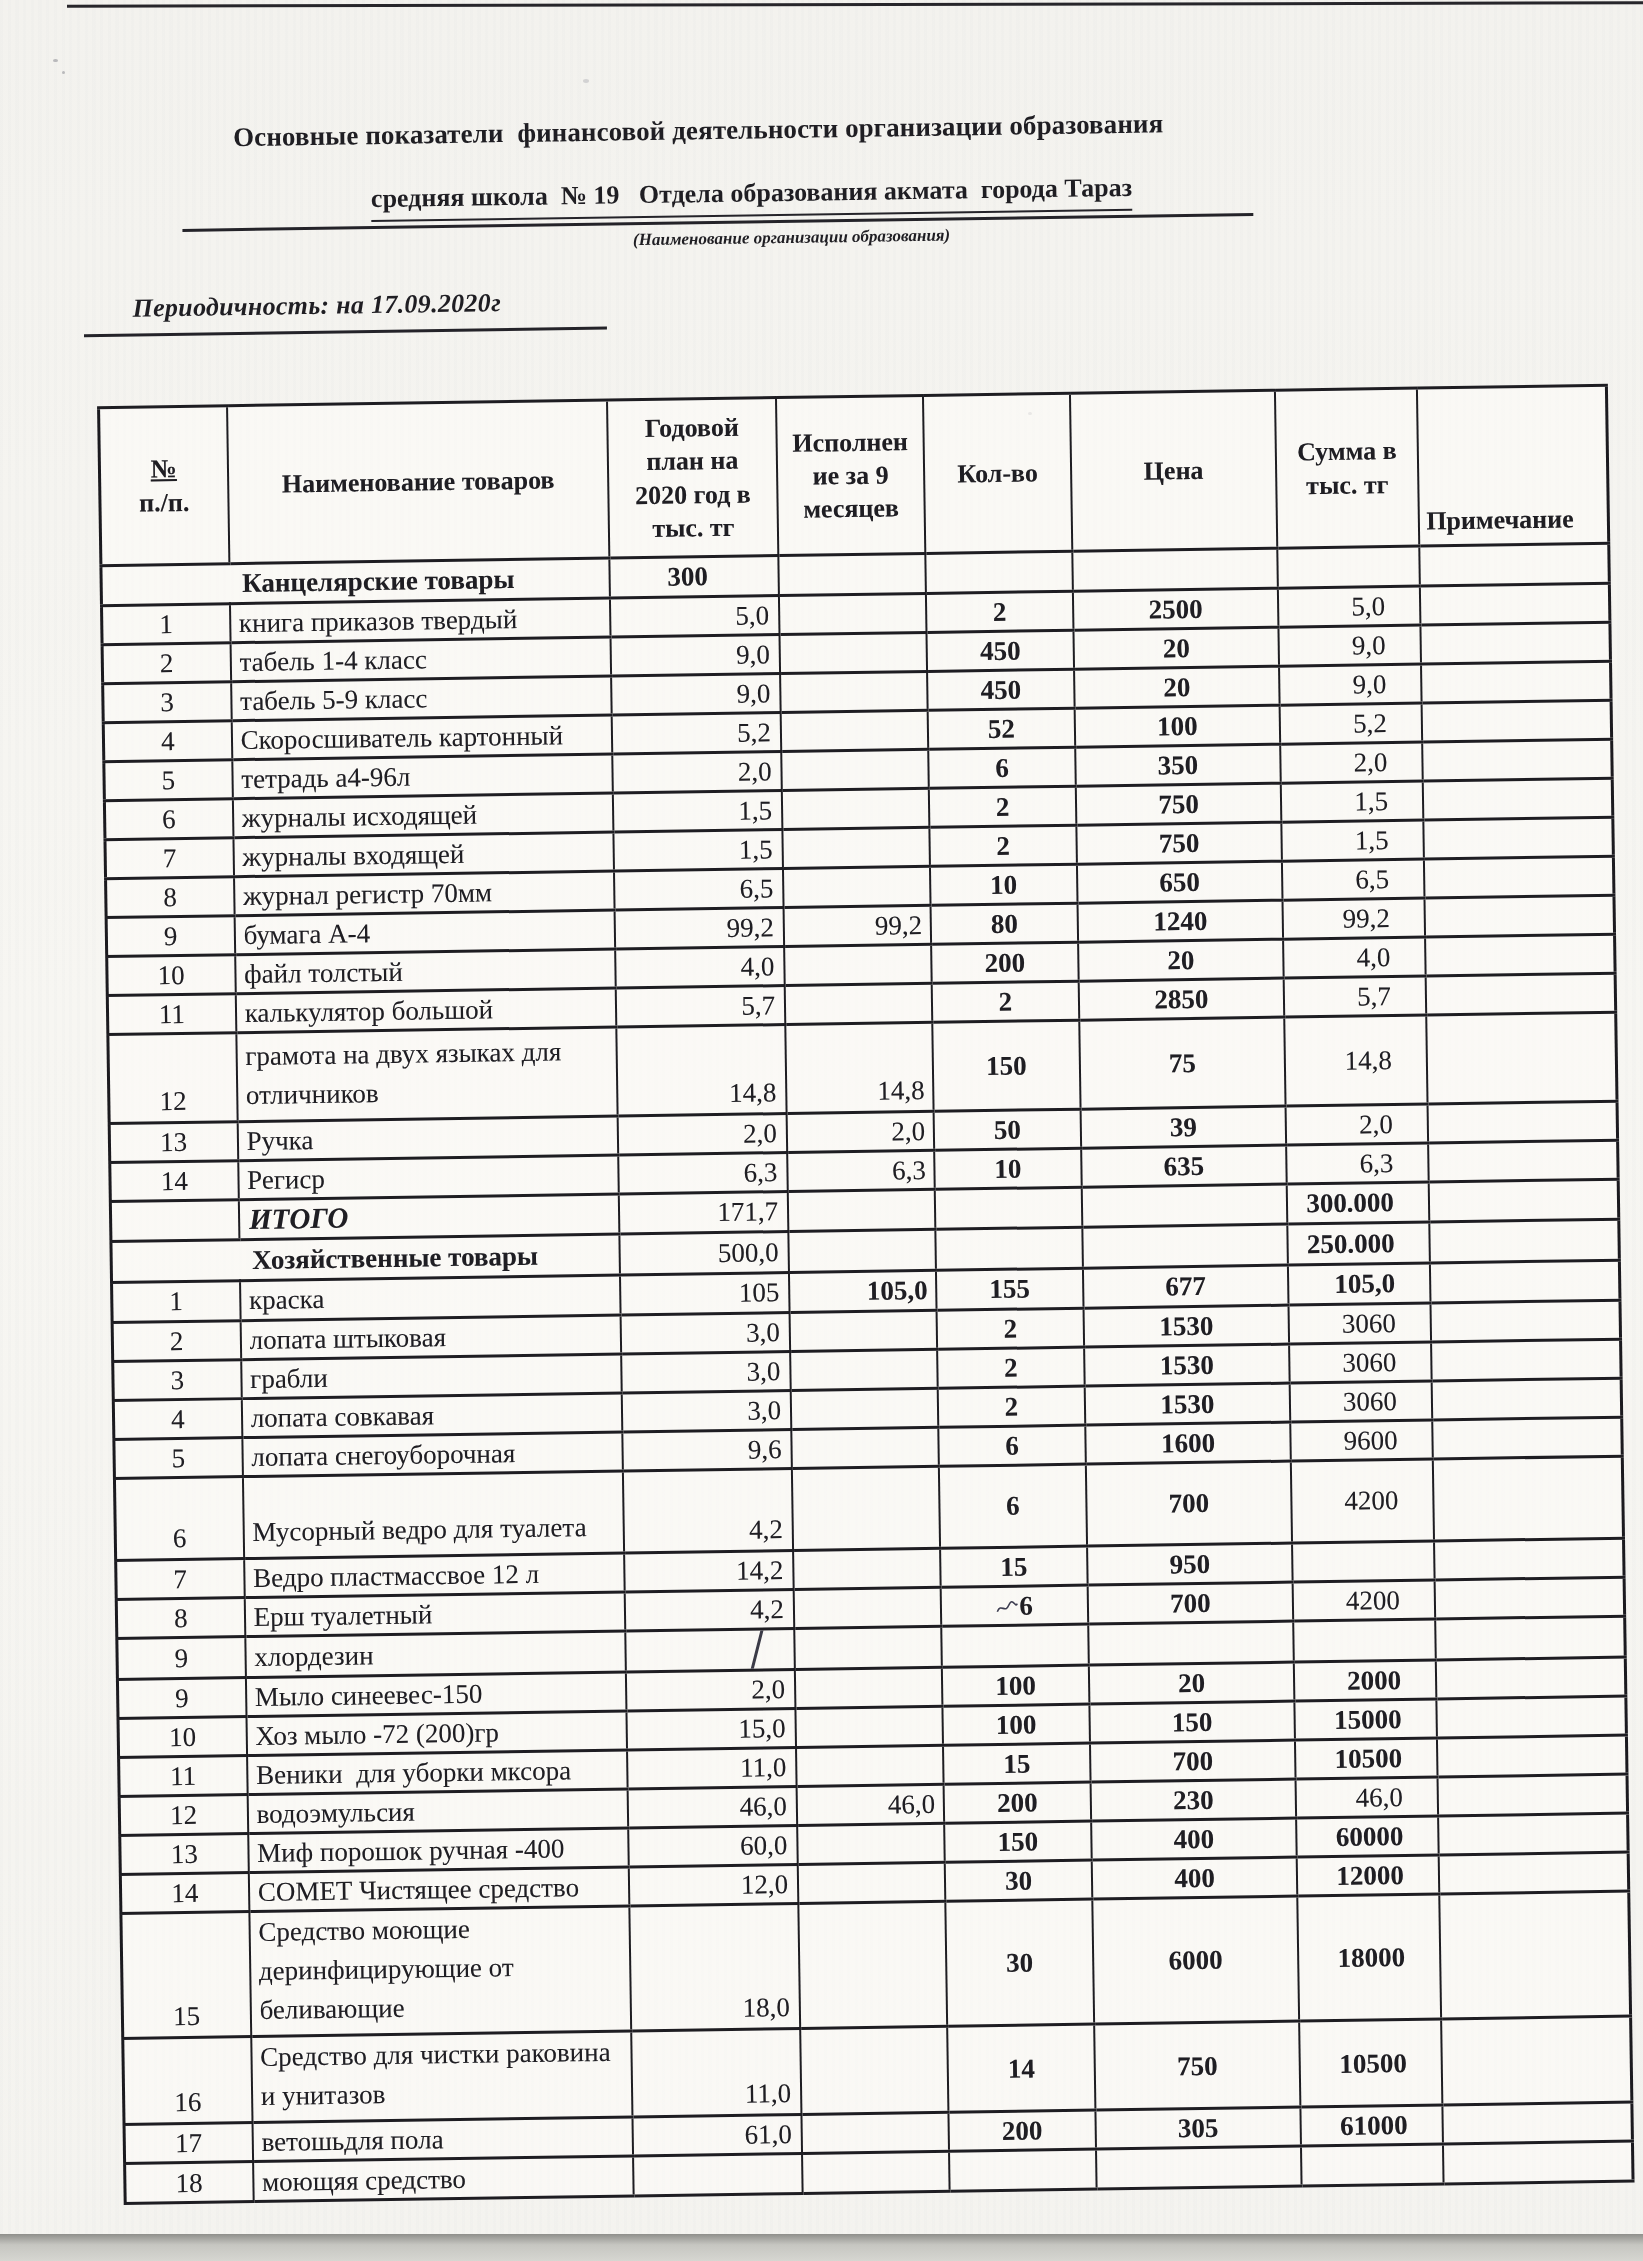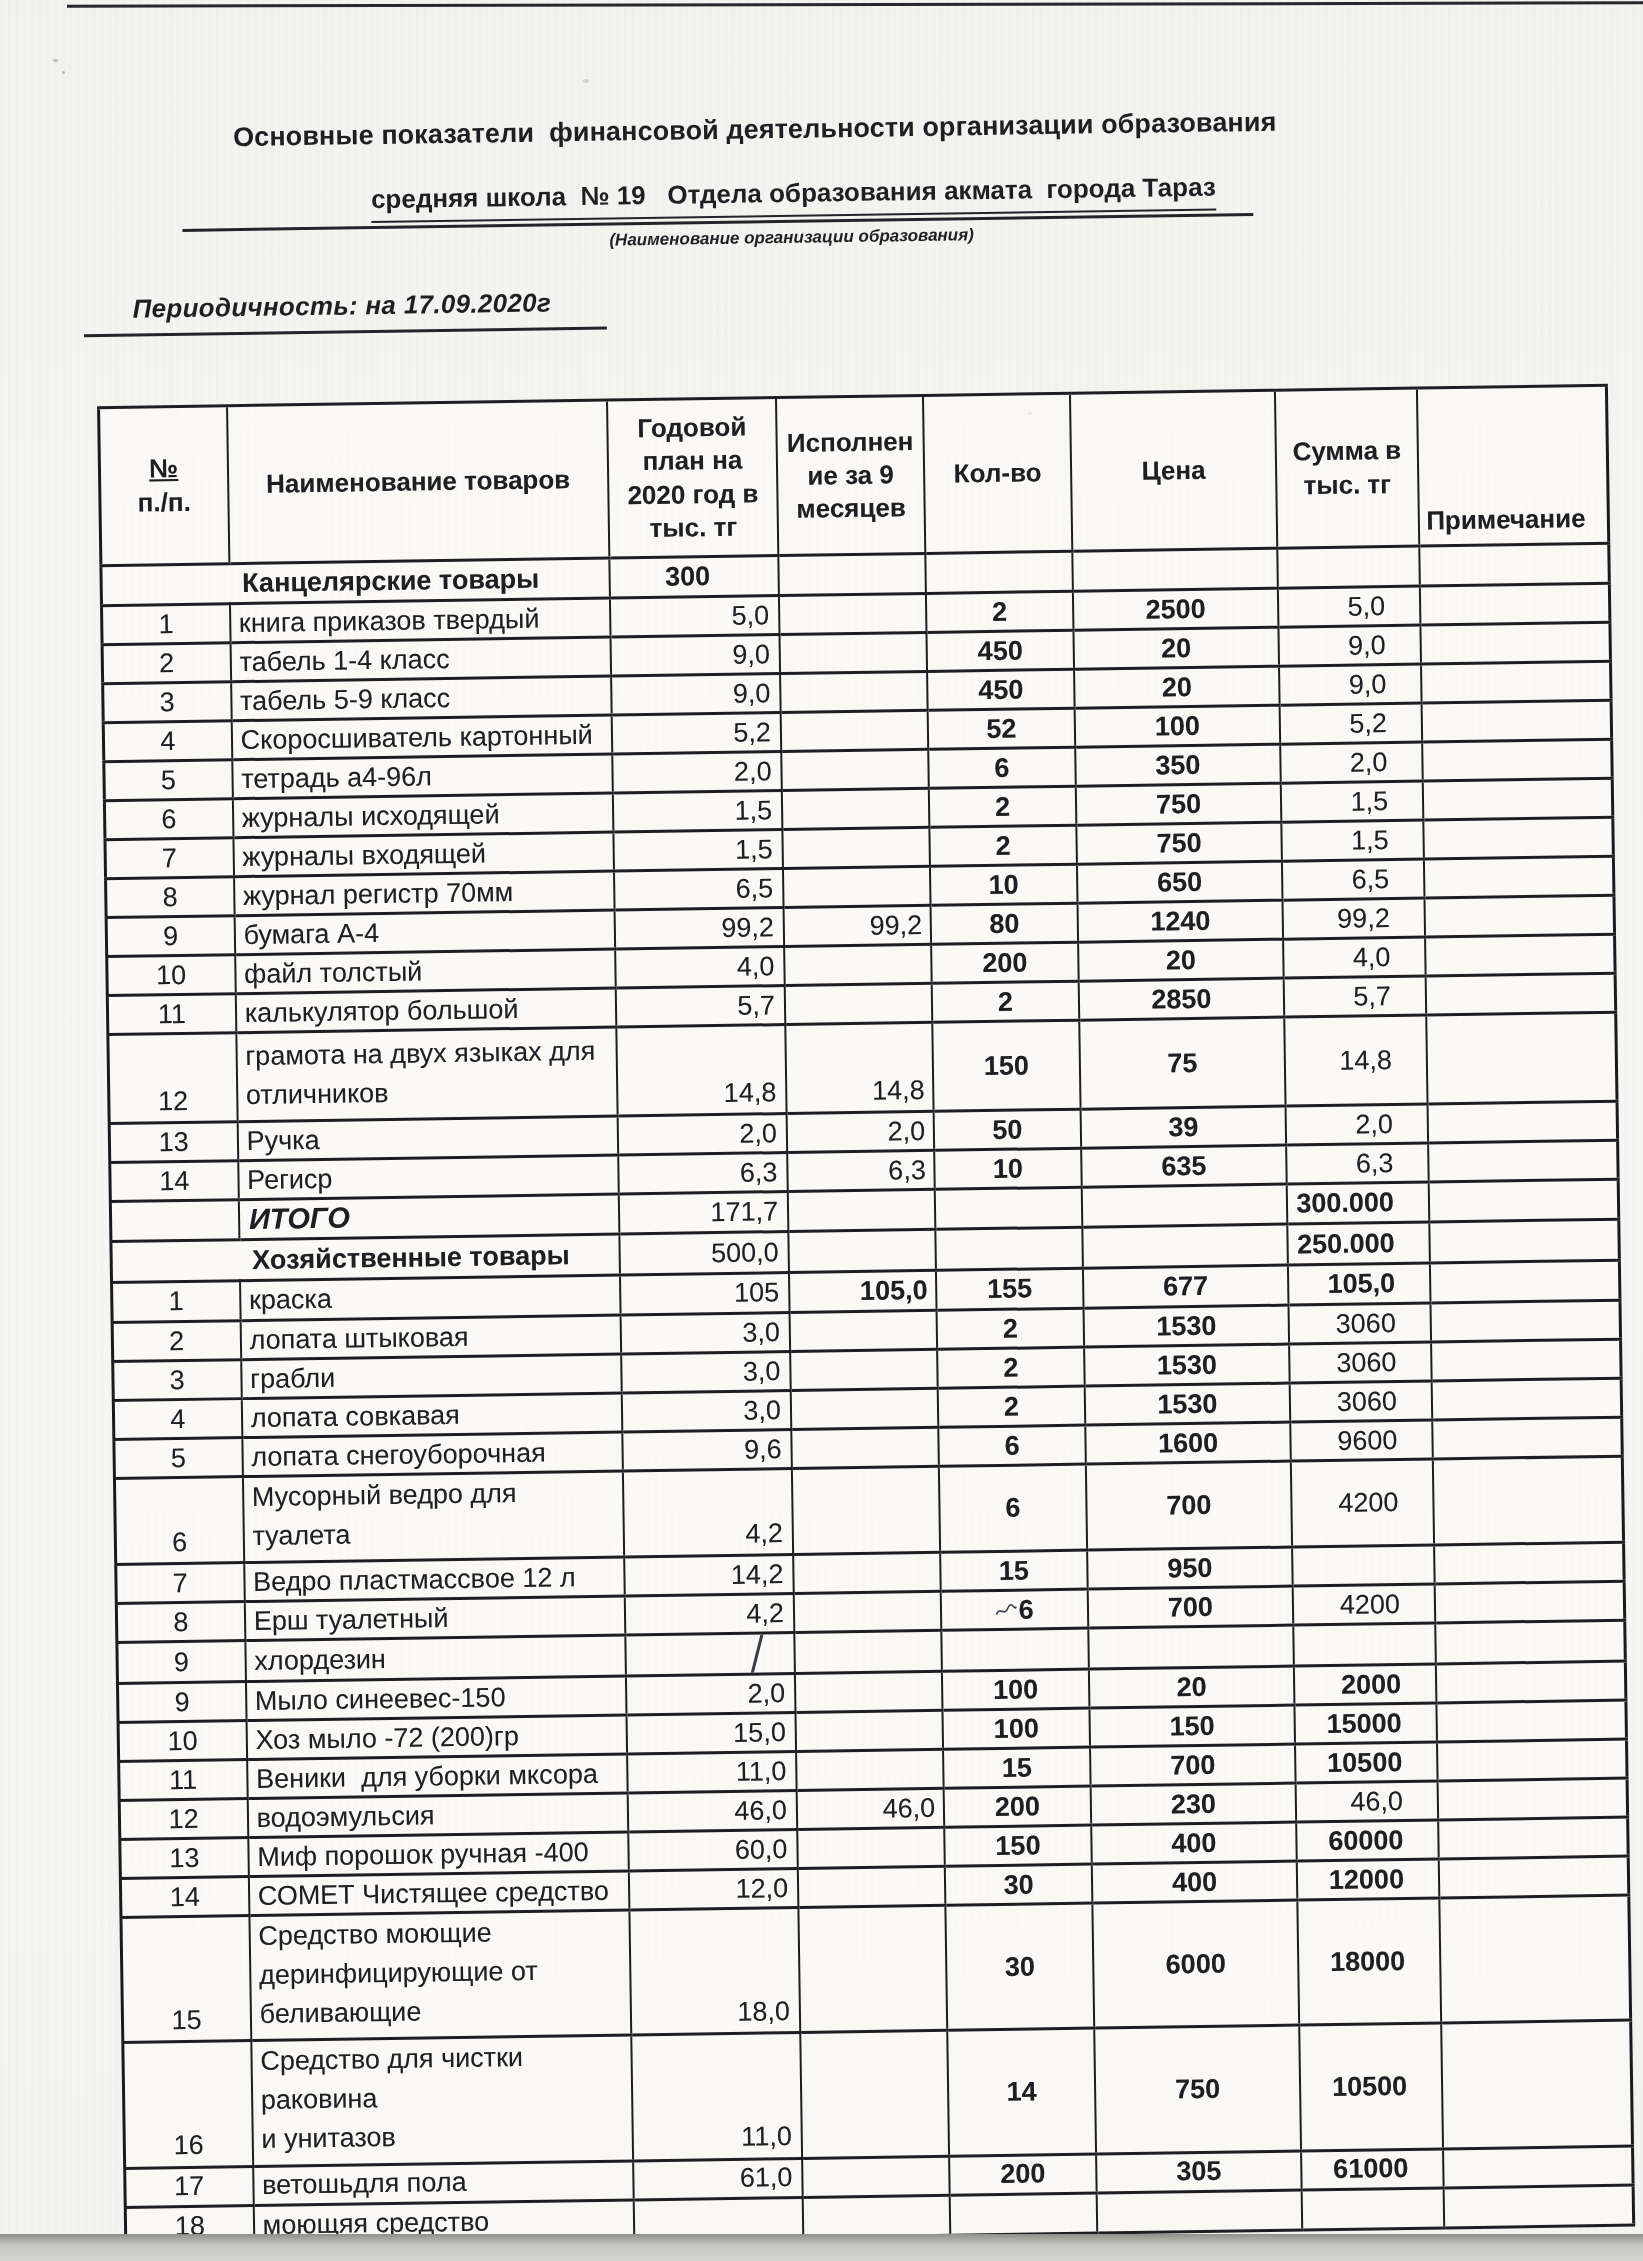--- a/index.html
+++ b/index.html
@@ -1,19 +1,19 @@
 <!DOCTYPE html>
 <html style="font-size:10.3px"><head>
 <meta charset="utf-8">
 <style>
   html,body{margin:0;padding:0;background:#ffffff;}
   .page{
     position:relative;width:1643px;height:2261px;overflow:hidden;
     background:linear-gradient(180deg,#f3f2ee 0%,#f7f6f2 45%,#f4f3ef 100%);
-    font-family:Liberation Sans, sans-serif;
+    font-family:Liberation Serif, serif;
     color:#1f1e23;
   }
   .texture{
     position:absolute;inset:0;pointer-events:none;
     background:repeating-linear-gradient(90deg,rgba(190,198,205,0.05) 0 3.2px,rgba(255,255,255,0) 3.2px 7.7px);
   }
   .scan-top-line{position:absolute;left:67px;top:3.2px;width:1576px;height:3.2px;background:#27262b;transform:rotate(-0.12deg);}
   .scan-bottom-strip{position:absolute;left:0;bottom:0;width:1643px;height:27px;
     background:linear-gradient(180deg,#8f8f8b 0%,#c6c6c1 40%,#d6d6d1 100%);}
   .speck{position:absolute;background:#8c8c94;border-radius:50%;opacity:.55;}

